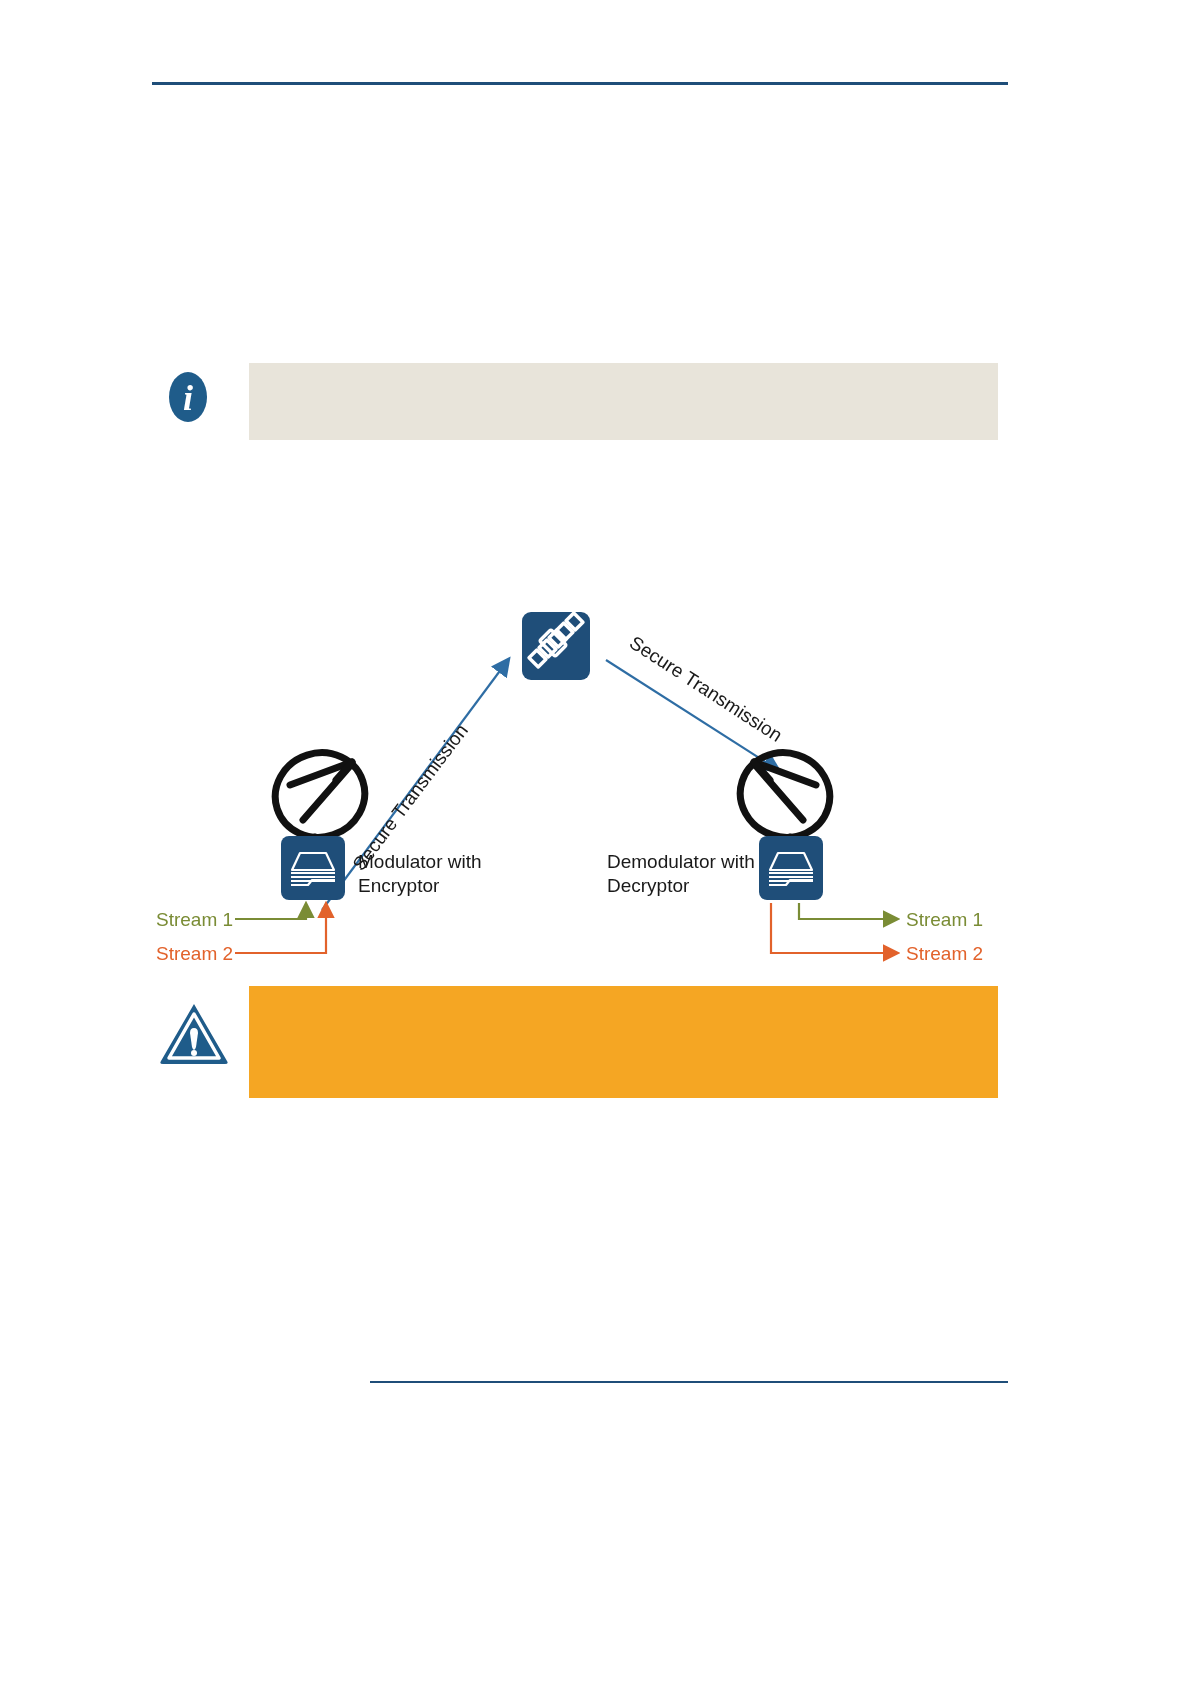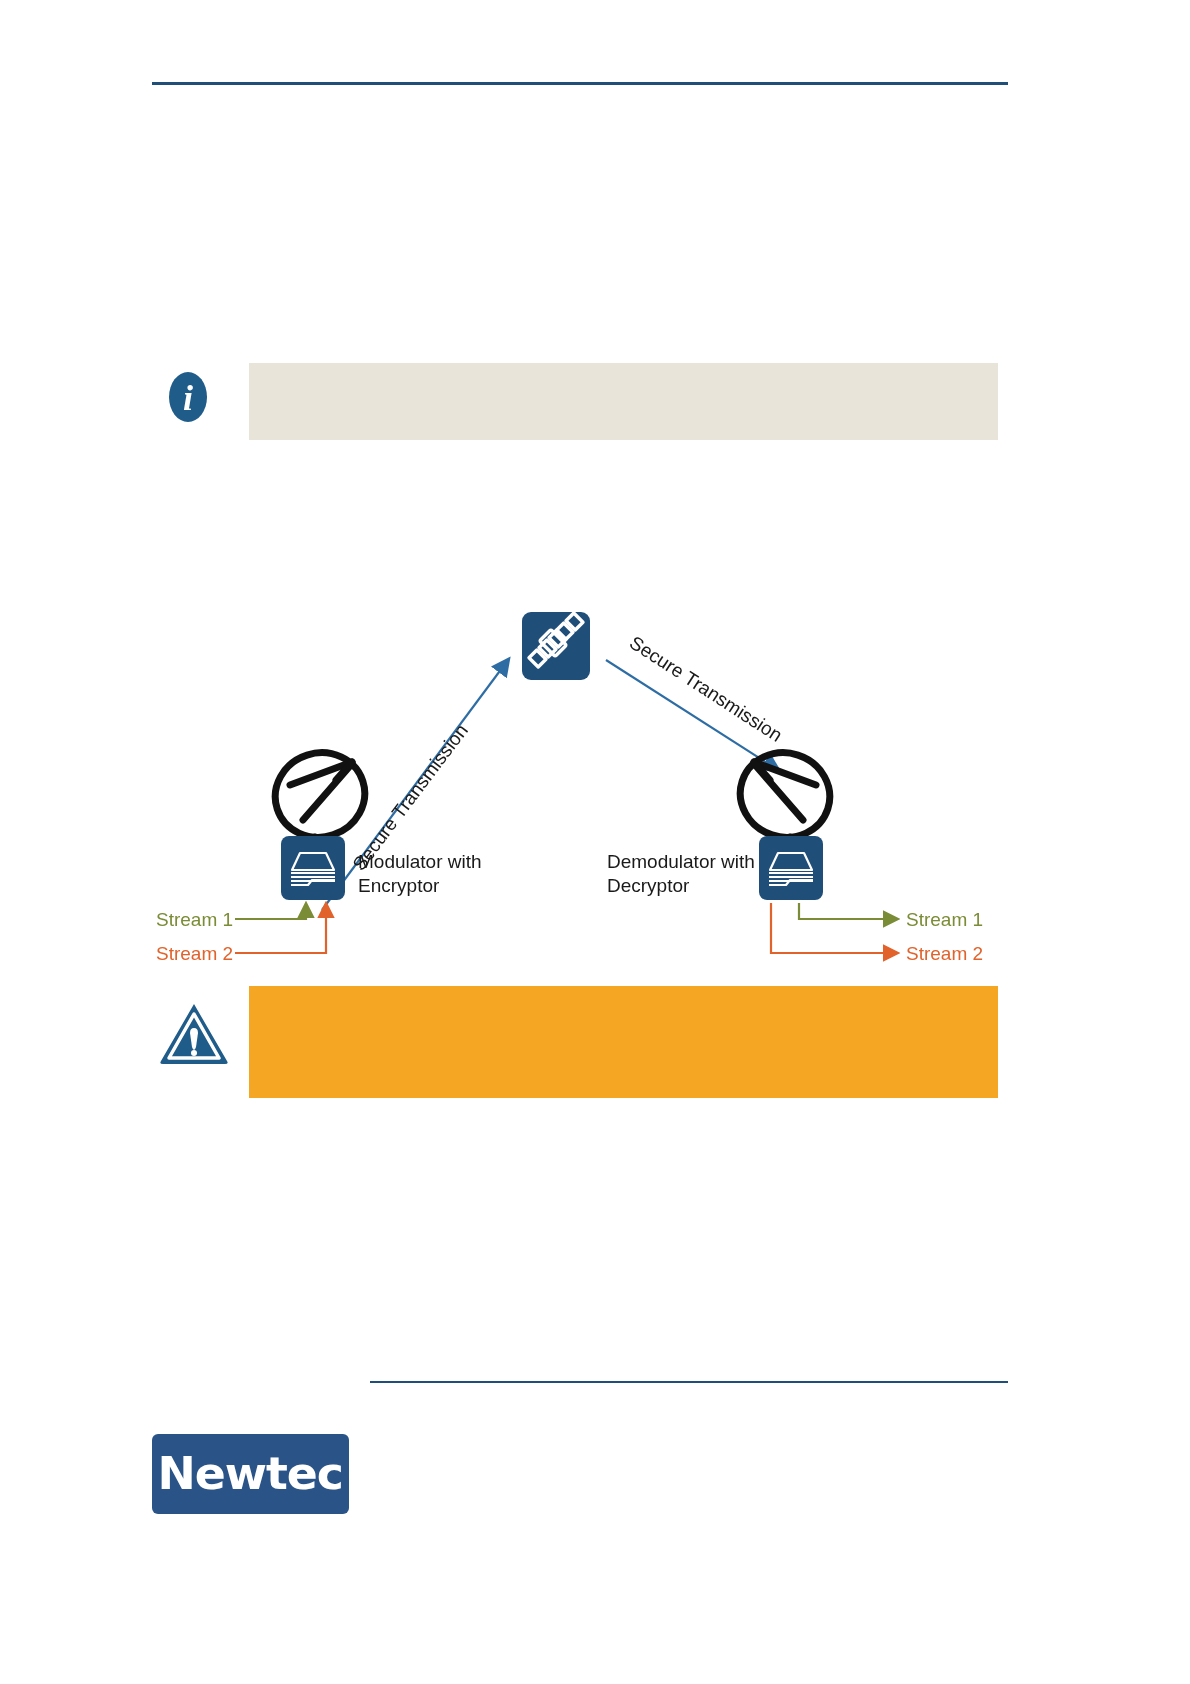--- a/index.html
+++ b/index.html
@@ -243,17 +243,14 @@
       <path d="M36 14 L61 58 L11 58 Z" fill="none" stroke="#ffffff" stroke-width="3.5" stroke-linejoin="round"></path>
       <path d="M36 28 Q40 28 40 33 L38 47 Q37 50 36 50 Q35 50 34 47 L32 33 Q32 28 36 28 Z" fill="#ffffff"></path>
       <circle cx="36" cy="53" r="3" fill="#ffffff"></circle>
     </svg>
   </div>
   <div class="warn-box">
     <span></span>
   </div>
 
   <div class="footer-rule"></div>
-  <div class="logo">
-    <span class="logo-text">Newtec</span>
-  </div>
 
 </div>
 
 </body></html>

